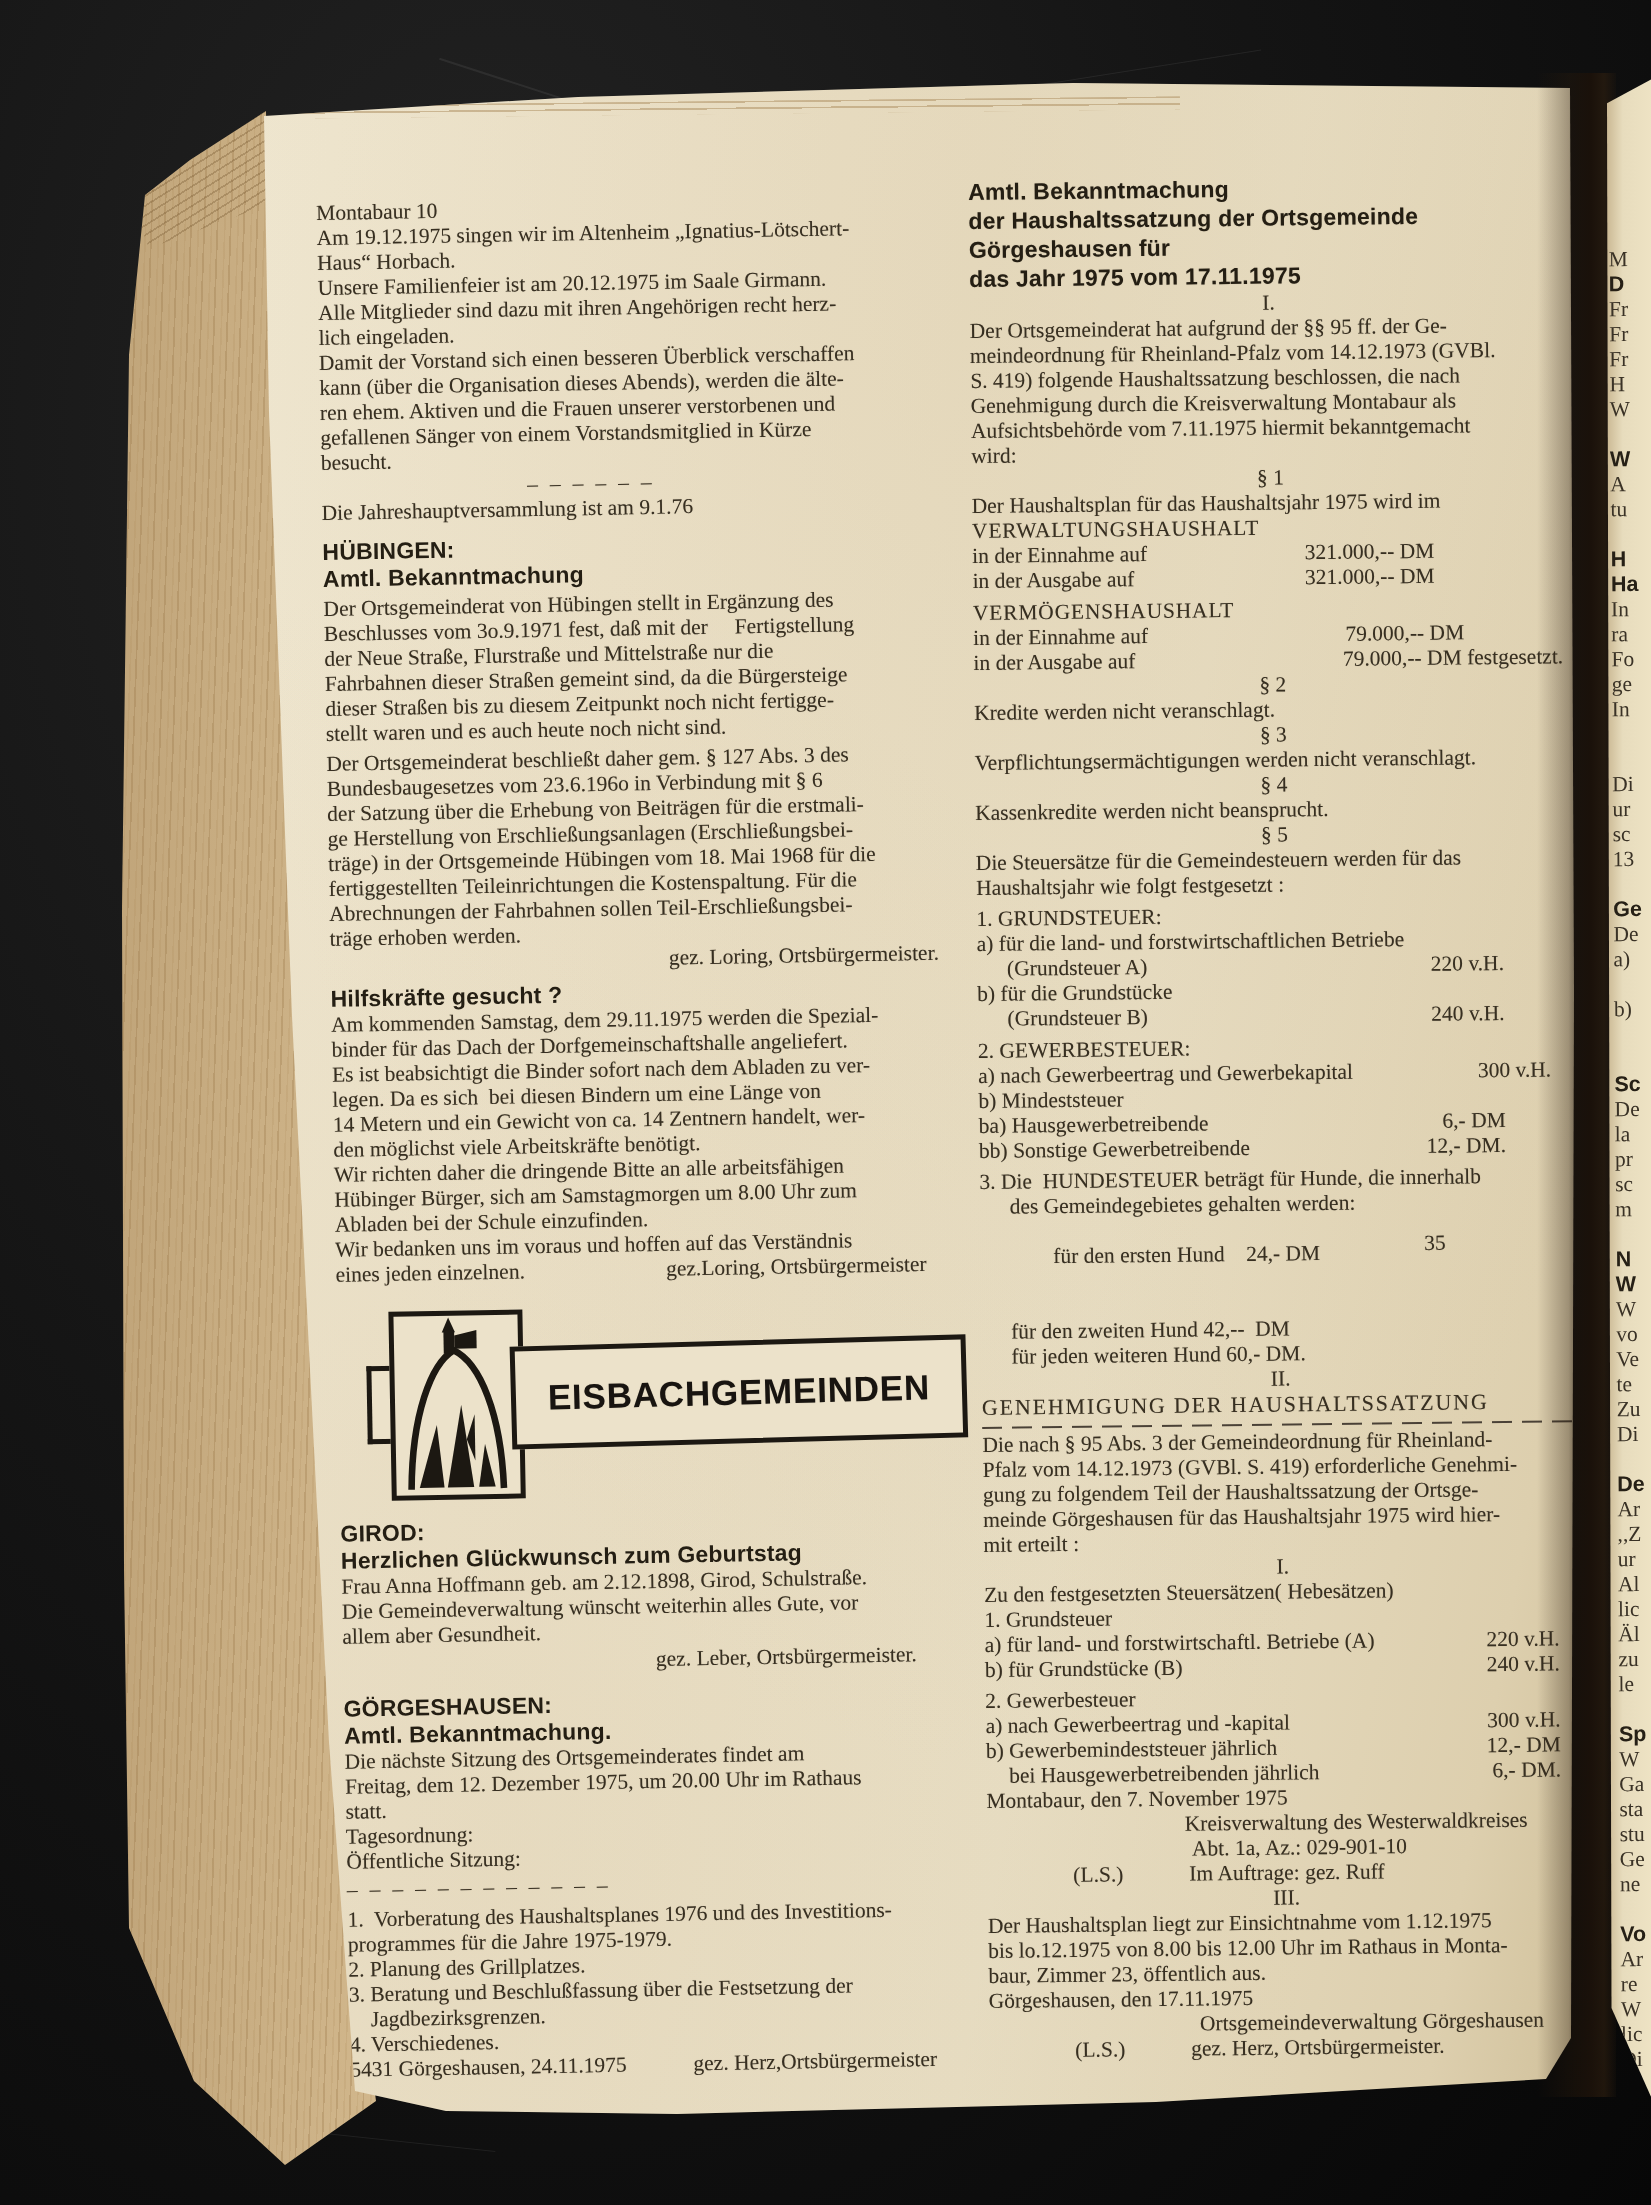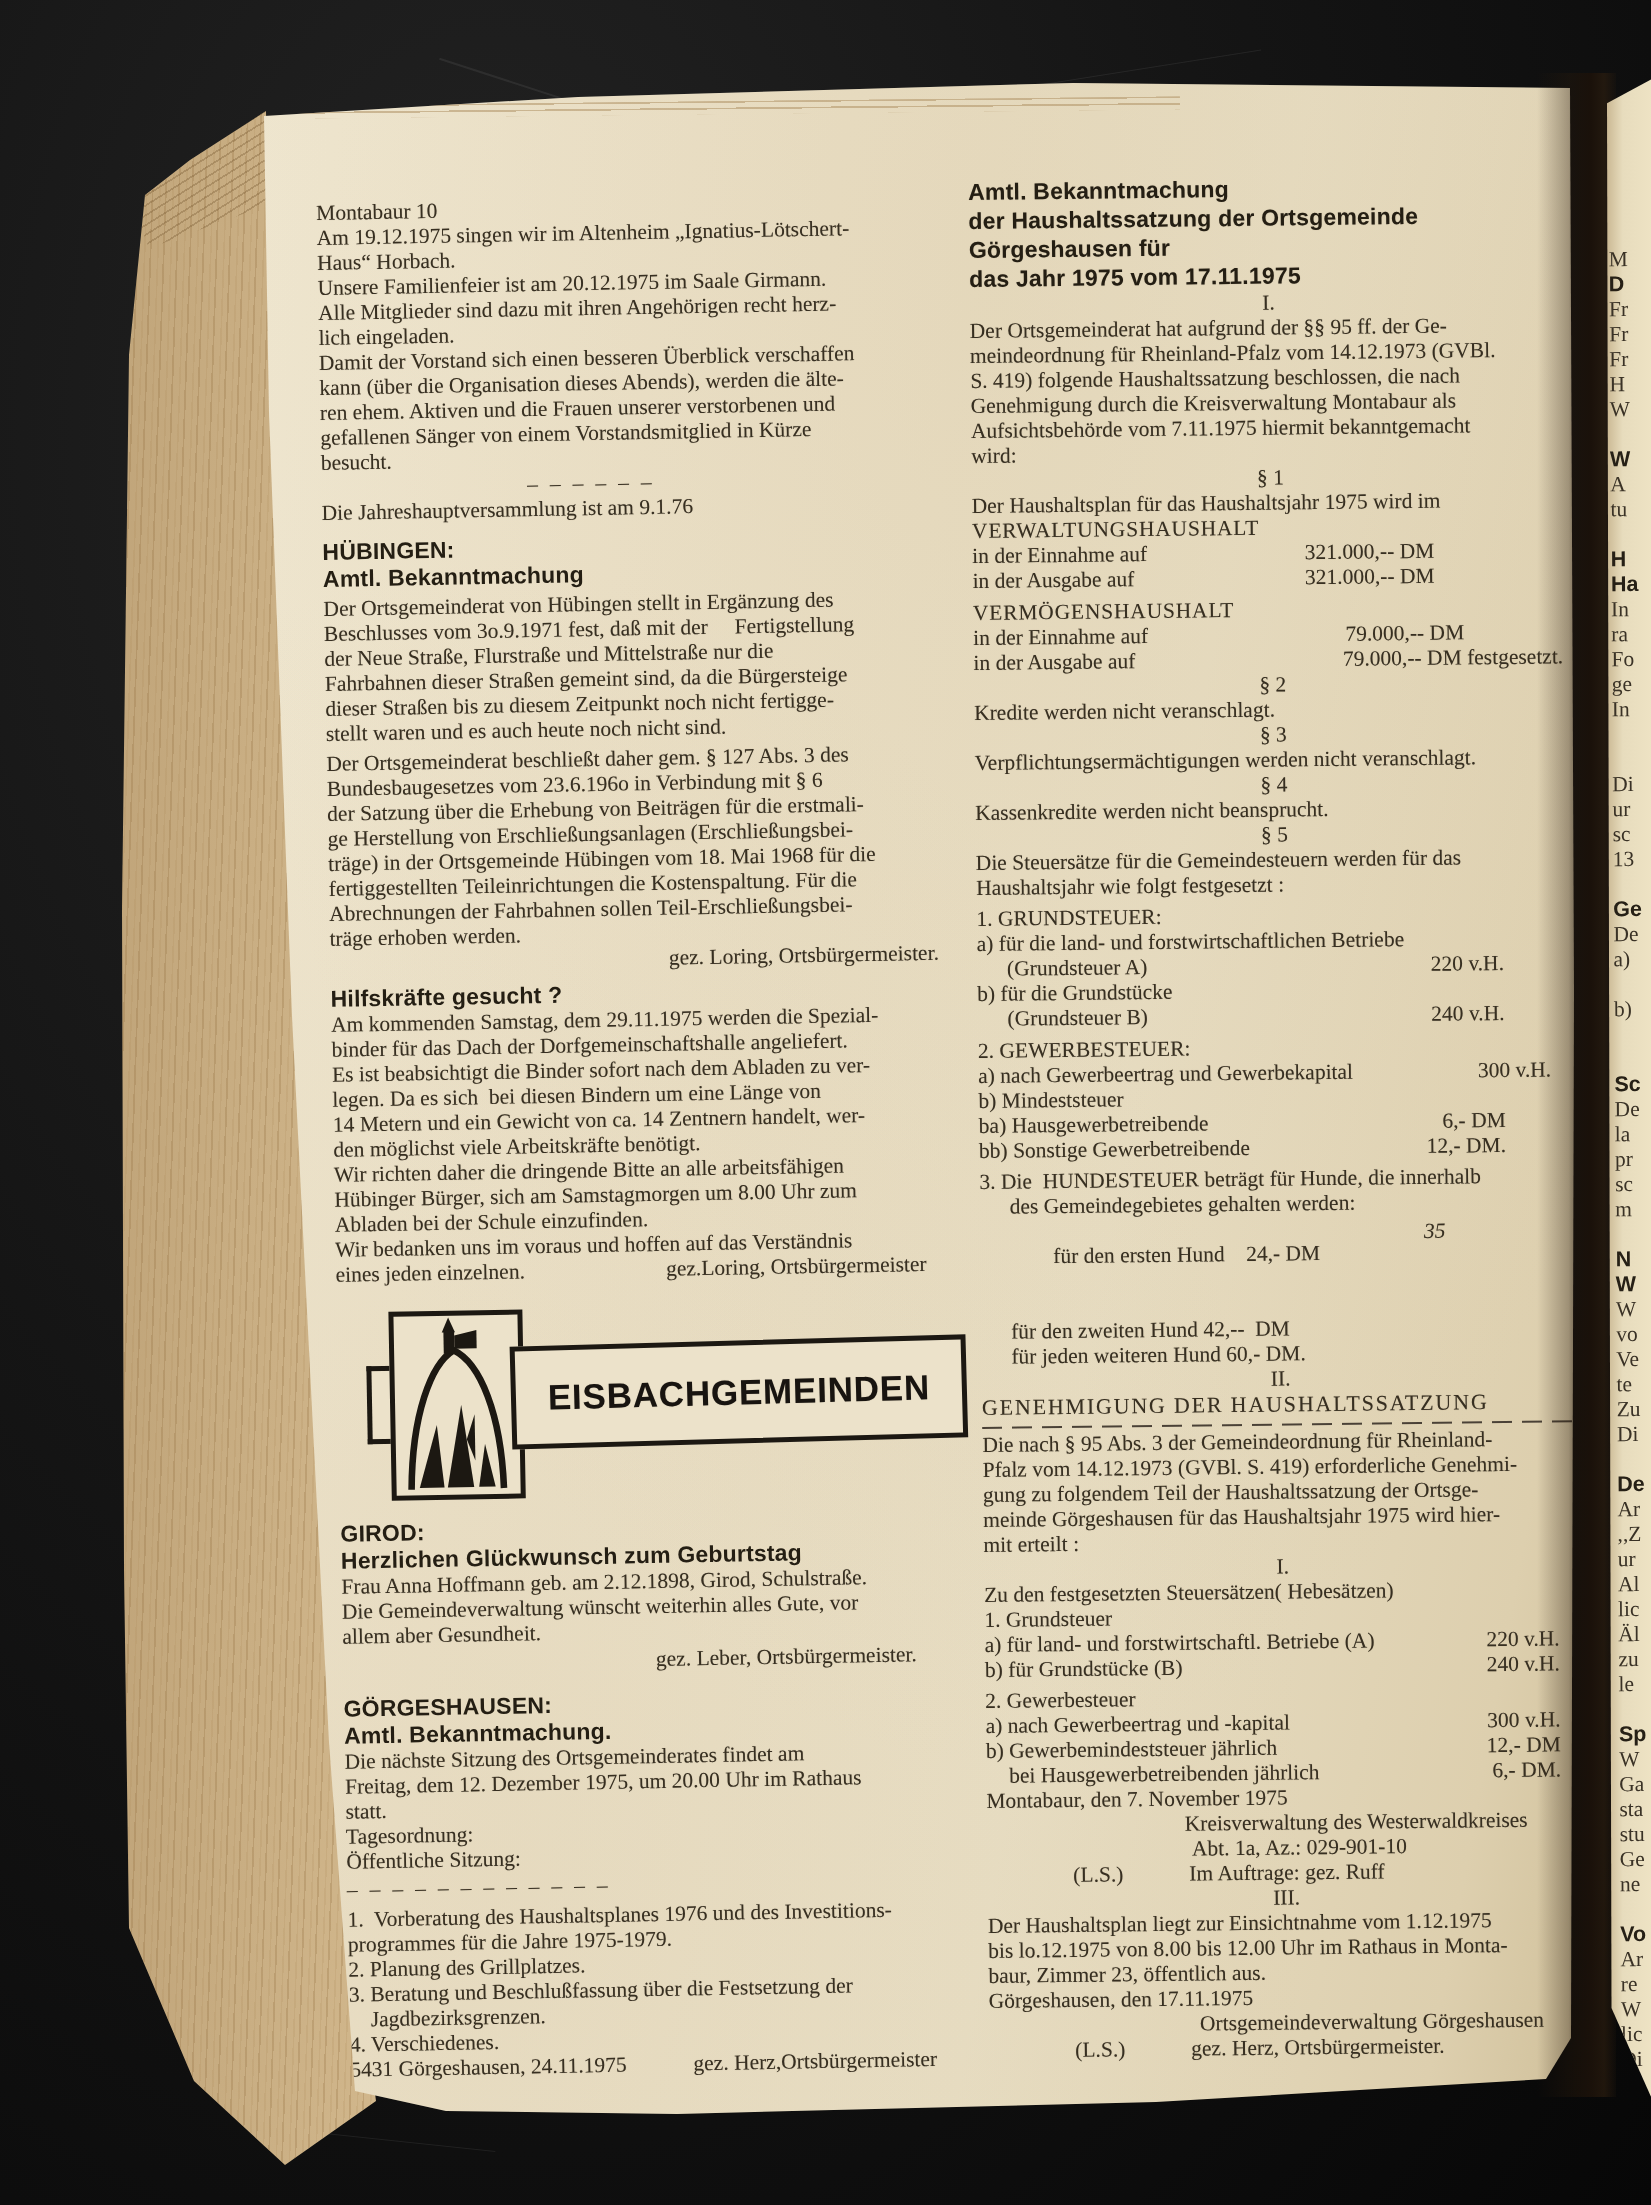--- a/index.html
+++ b/index.html
@@ -65,21 +65,21 @@
   .trow .val{margin-left:auto;margin-right:136px;white-space:pre-wrap;}
   .trow.tax .val{margin-right:71px;}
   .trow.tax2 .val{margin-right:23px;}
   .ind36{padding-left:30px;}
   .ind28{padding-left:23px;}
   .caps{letter-spacing:0.8px;}
   .geneh{letter-spacing:1.8px;font-size:22px;}
   .dashrule{height:2.5px;margin-top:6.6px;margin-bottom:3.3px;
     background:repeating-linear-gradient(90deg,#4a4136 0 20px, rgba(0,0,0,0) 20px 30px);}
   .hund-row1{position:relative;white-space:pre-wrap;padding-left:30px;}
-  .hund-row1 .stray{position:absolute;left:444px;top:4px;font-style:italic;}
+  .hund-row1 .stray{position:absolute;left:444px;top:16px;}
   .ls-row{display:flex;}
   .ls-row .ls{margin-left:86px;width:116px;}
   .ind240{padding-left:198px;}
   .ind248{padding-left:205px;}
   .ind255{padding-left:211px;}
 
   
   .logo-wrap{position:relative;height:180px;margin-top:25px;}
   .logo-stub{position:absolute;left:29px;top:54px;width:28px;height:68px;border:5px solid #1c1812;border-right:none;background:#ece2ca;}
   .logo-box{position:absolute;left:52px;top:0;width:124px;height:179px;border:5.8px solid #1c1812;background:#ece2ca;}

